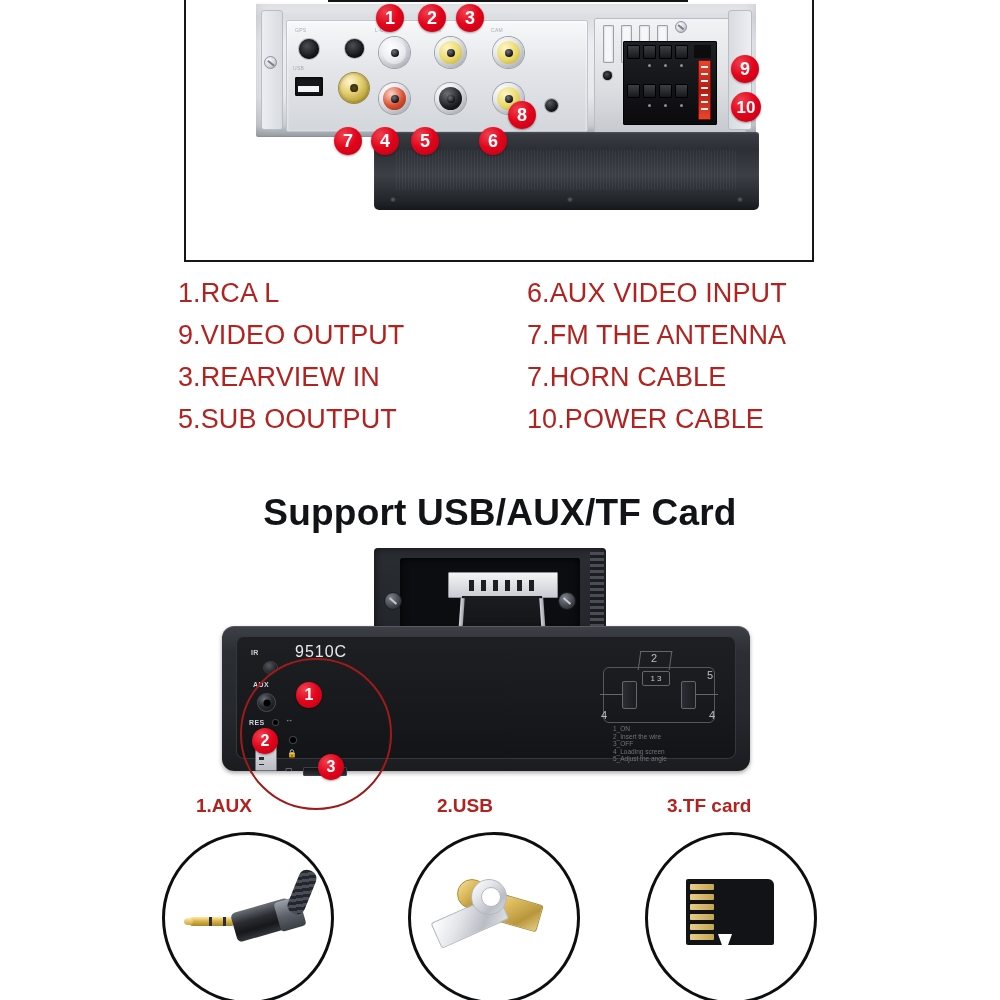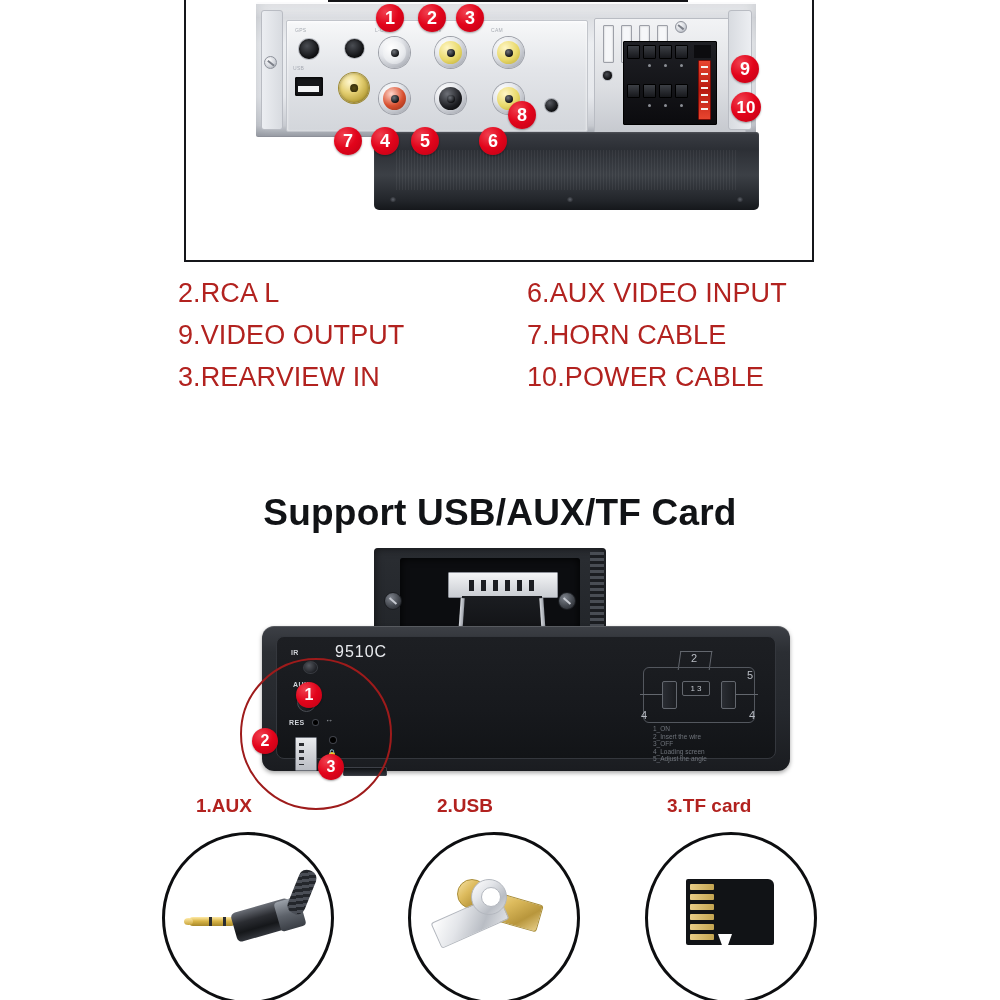--- a/index.html
+++ b/index.html
@@ -191,21 +191,20 @@
   }
 
   
   #unit-photo{position:absolute;left:222px;top:548px;width:556px;height:240px;}
 
   .unit-shell{
     position:absolute;left:0px;top:78px;width:528px;height:145px;
     background:linear-gradient(180deg,#3d4046 0%,#2b2e33 18%,#25282d 60%,#1a1c20 100%);
     border-radius:12px;
     box-shadow:inset 0 1px 0 rgba(255,255,255,.14), 0 2px 4px rgba(0,0,0,.35);
-    margin-left:40px;
   }
   .unit-face{
     position:absolute;left:14px;top:10px;right:14px;bottom:12px;
     background:linear-gradient(180deg,#1d1f23,#17191d 60%,#121417);
     border:1px solid #34373d;border-radius:8px;
   }
   .bracket{
     position:absolute;left:152px;top:0px;width:232px;height:160px;
     background:linear-gradient(180deg,#2a2d32,#1c1f23);
     border-radius:4px 4px 0 0;
@@ -313,21 +312,21 @@
   }
   .diag-chip{
     position:absolute;width:13px;height:26px;
     border:1px solid #63676e;border-radius:2px;
     background:linear-gradient(90deg,#2a2d33,#1b1d21);
   }
   .diag-arrow{
     position:absolute;width:22px;height:1px;background:#63676e;
   }
   .diag-pill{
-    position:absolute;left:43px;top:30px;width:26px;height:13px;
+    position:absolute;left:43px;top:20px;width:26px;height:13px;
     border:1px solid #63676e;border-radius:2px;
     color:#c3c7ce;font-size:8px;text-align:center;line-height:13px;
     font-family:"Liberation Sans",sans-serif;
   }
   .diag-steps{
     position:absolute;left:14px;top:74px;width:104px;
     color:#6f747b;font-size:6.5px;line-height:7.6px;
     font-family:"Liberation Sans",sans-serif;
   }
 
@@ -501,26 +500,28 @@
 <div class="badge" style="left:371px;top:127px;width:28px;height:28px;font-size:18px;">4</div>
 <div class="badge" style="left:411px;top:127px;width:28px;height:28px;font-size:18px;">5</div>
 <div class="badge" style="left:479px;top:127px;width:28px;height:28px;font-size:18px;">6</div>
 <div class="badge" style="left:334px;top:127px;width:28px;height:28px;font-size:18px;">7</div>
 <div class="badge" style="left:508px;top:101px;width:28px;height:28px;font-size:18px;">8</div>
 <div class="badge" style="left:731px;top:55px;width:28px;height:28px;font-size:18px;">9</div>
 <div class="badge" style="left:731px;top:92px;width:30px;height:30px;font-size:17px;">10</div>
 
 <div id="legend">
   <div class="col left">
-    <div class="li">2.RCA L</div>
+    <div class="li">1.RCA L</div>
     <div class="li">9.VIDEO OUTPUT</div>
     <div class="li">3.REARVIEW IN</div>
+    <div class="li">5.SUB OOUTPUT</div>
   </div>
   <div class="col right">
     <div class="li">6.AUX VIDEO INPUT</div>
+    <div class="li">7.FM THE ANTENNA</div>
     <div class="li">7.HORN CABLE</div>
     <div class="li">10.POWER CABLE</div>
   </div>
 </div>
 
 <div id="support-heading">Support USB/AUX/TF Card</div>
 
 <div id="unit-photo">
 
   <div class="bracket">

